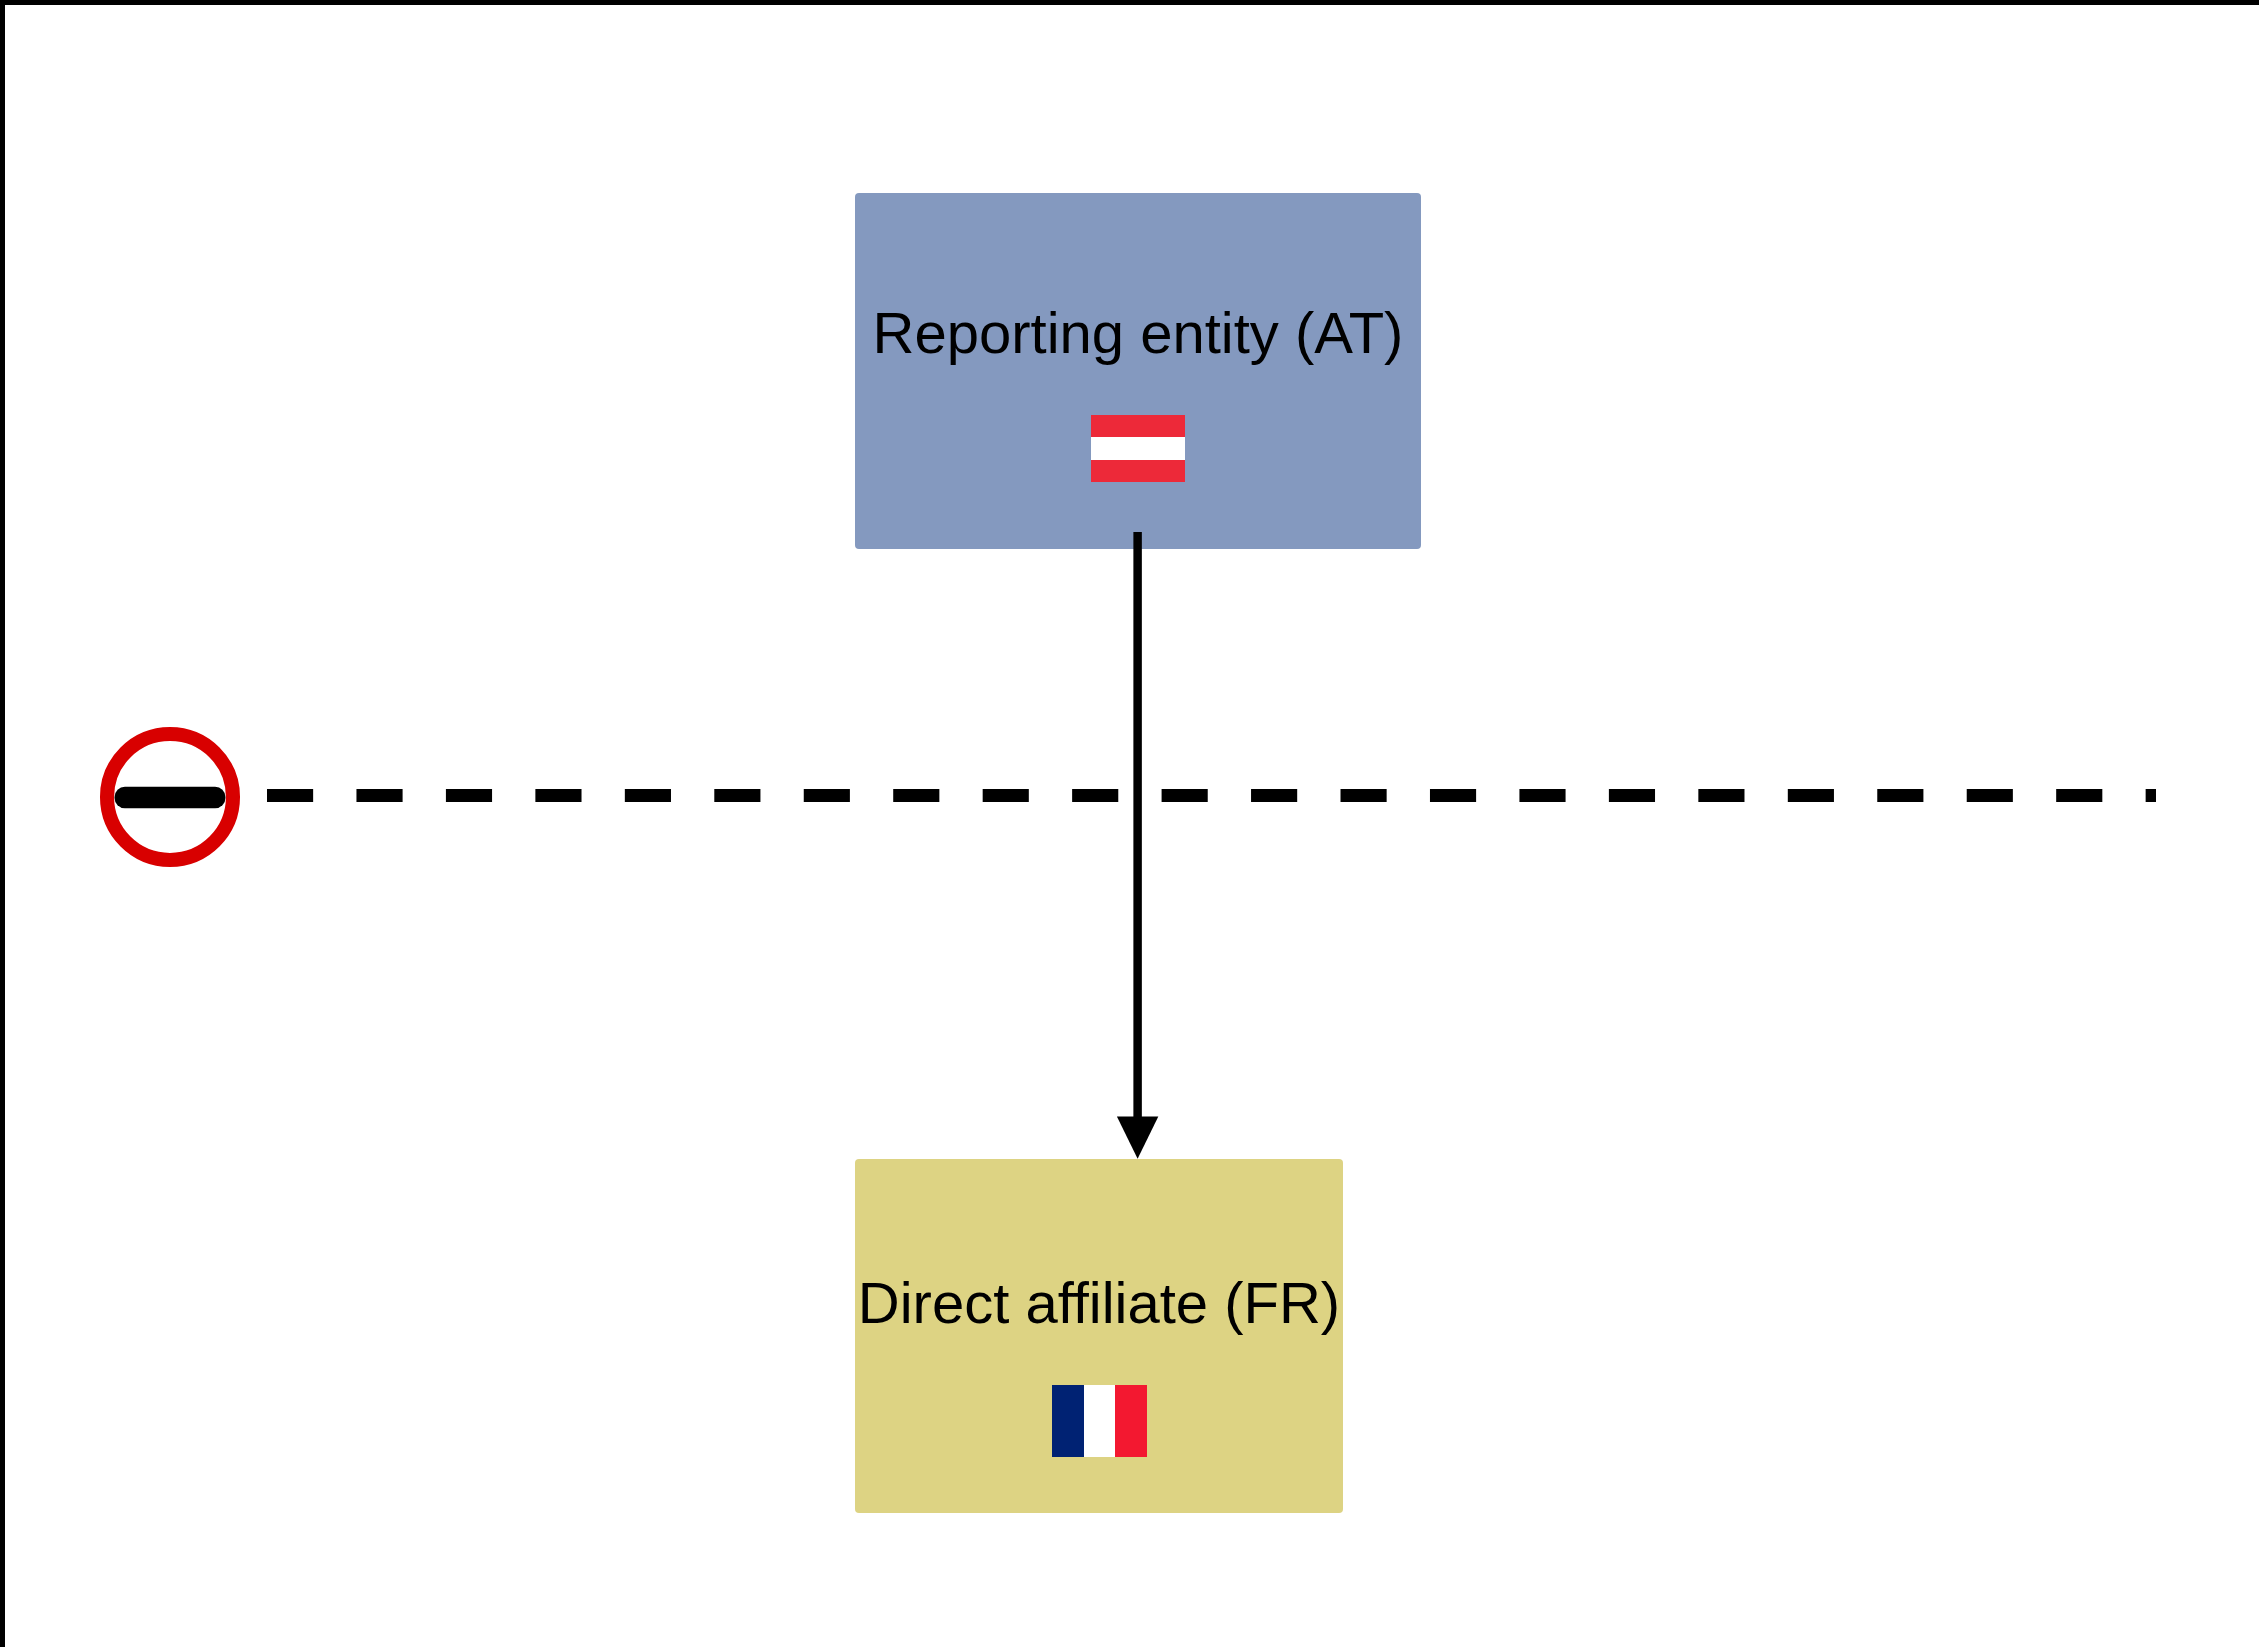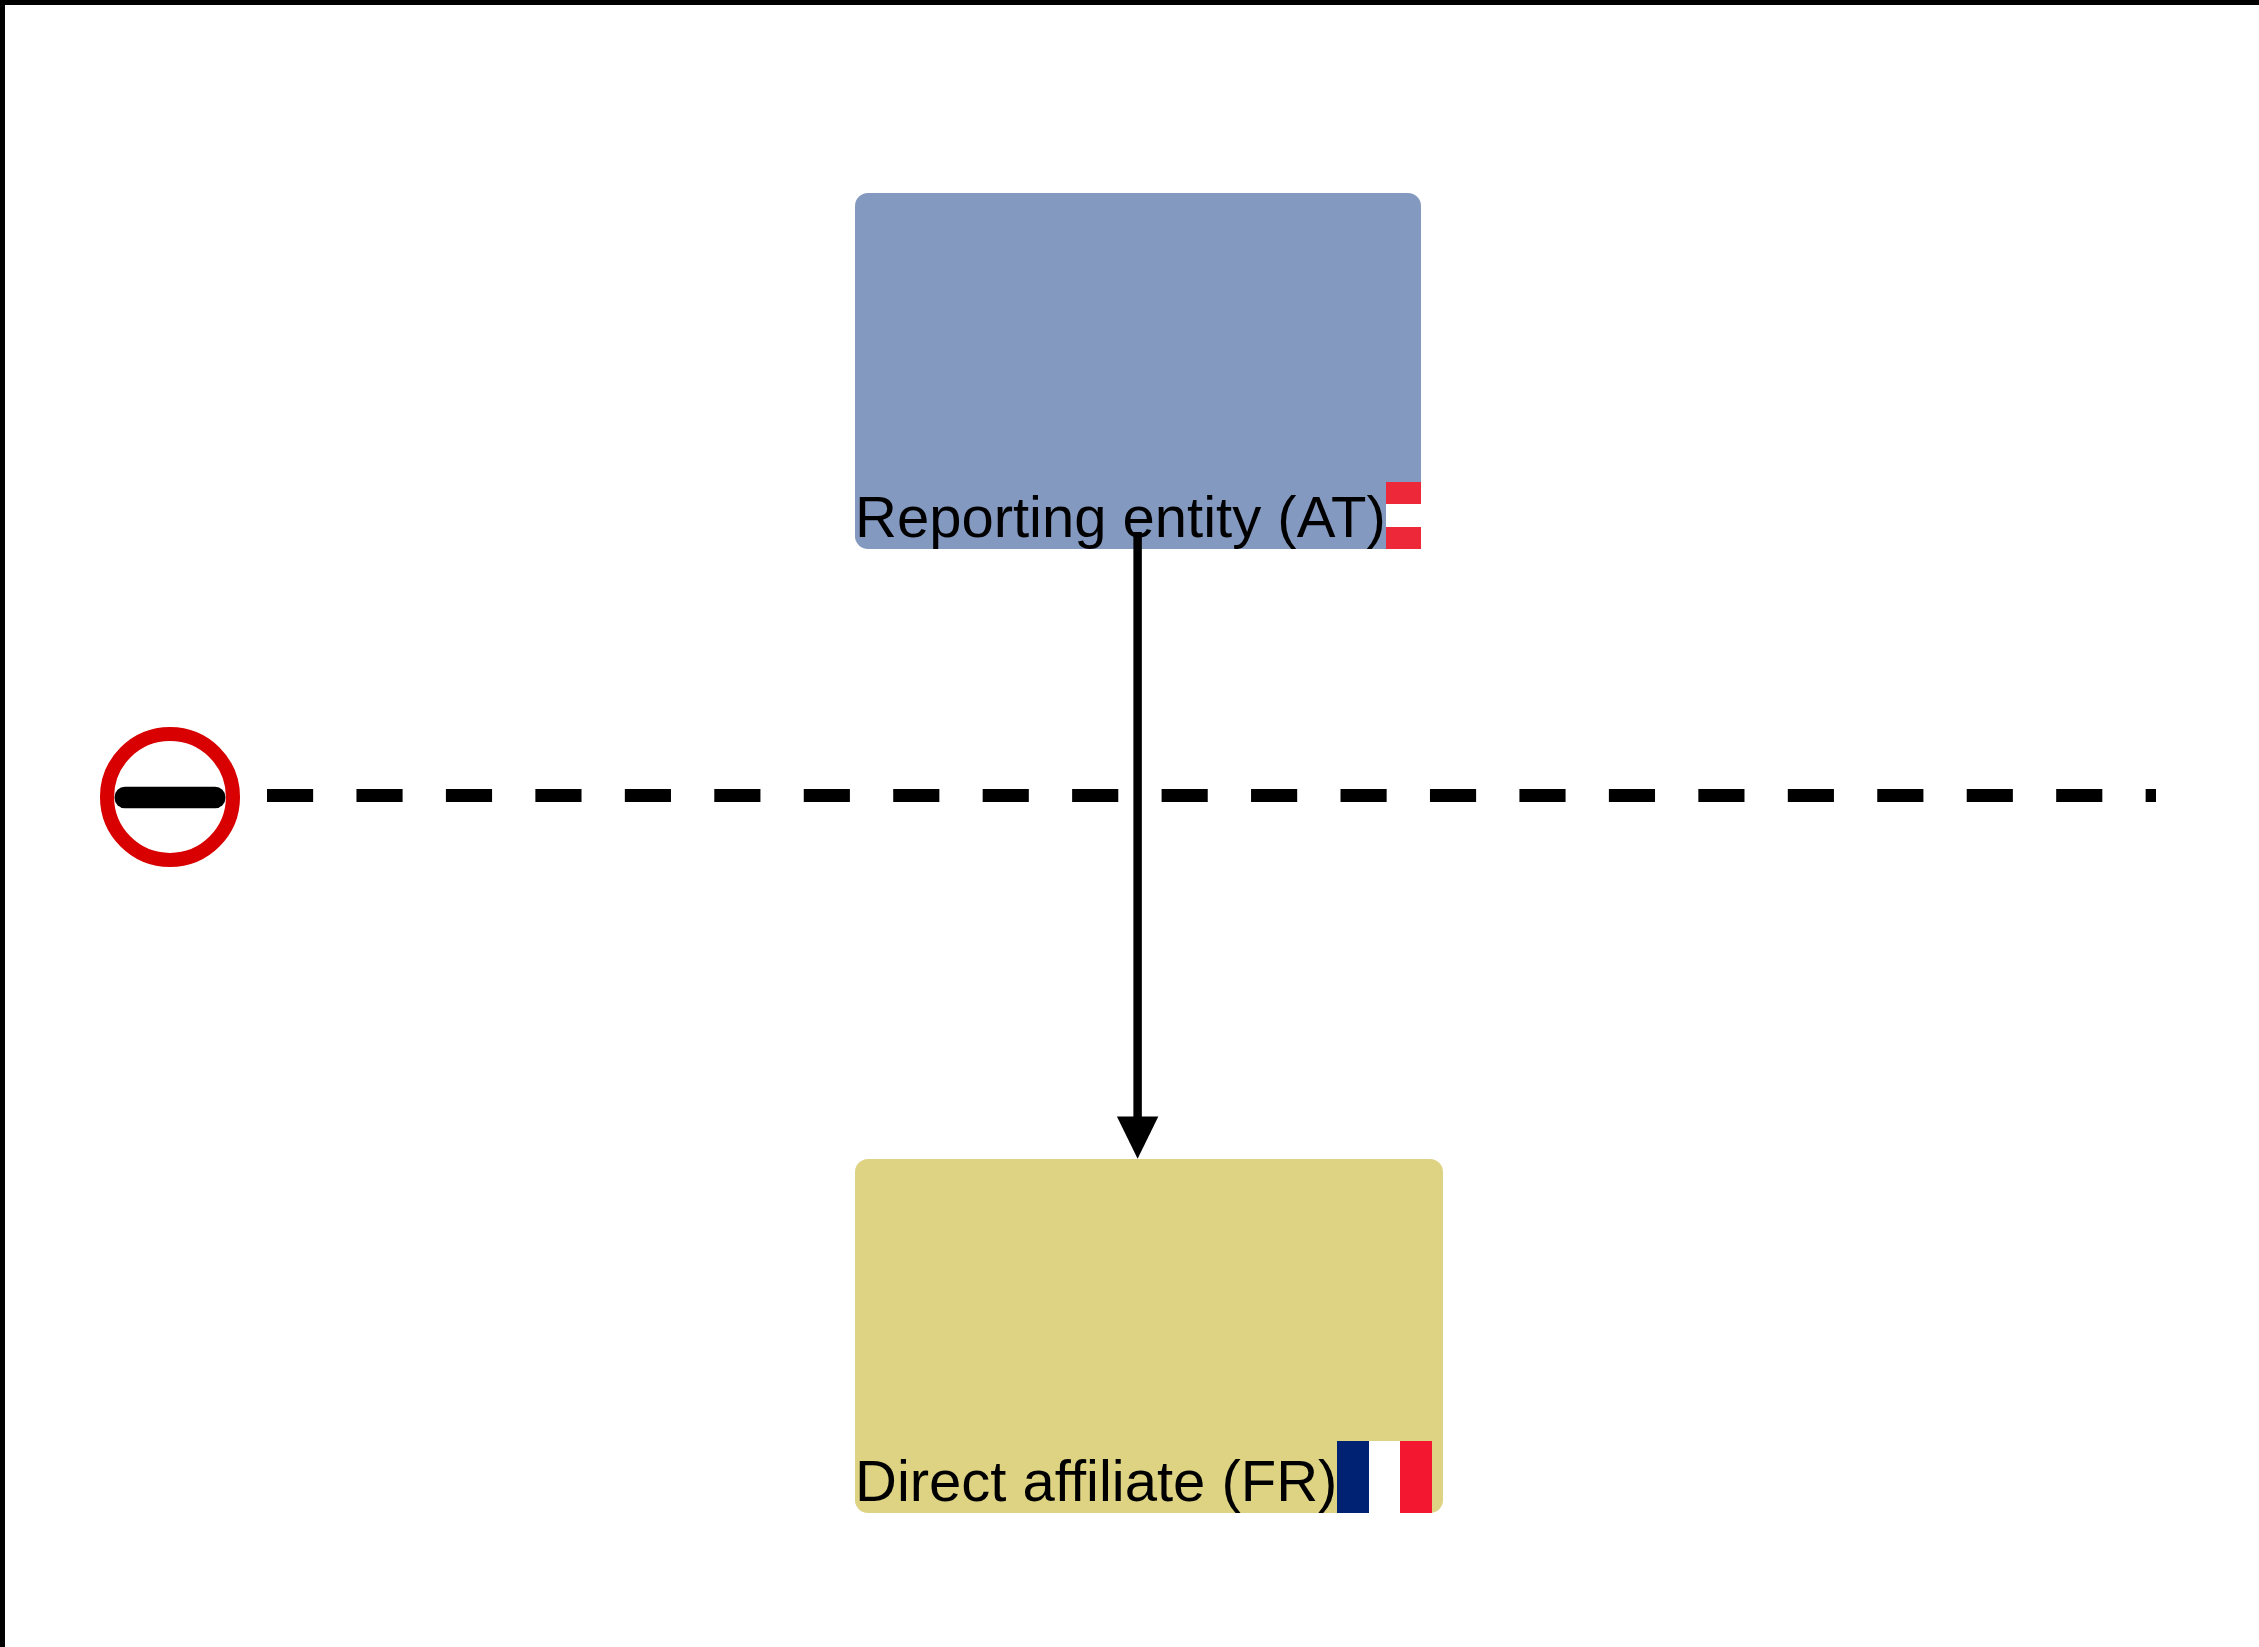--- a/index.html
+++ b/index.html
@@ -18,24 +18,25 @@
     background: #ffffff;
     overflow: hidden;
     border-left: 5.6px solid #000000;
     border-top: 5.6px solid #000000;
     box-sizing: border-box;
   }
 
   
   .entity-box {
     position: absolute;
-    border-radius: 13px;
+    border-radius: 4px;
     box-sizing: border-box;
     display: flex;
-    align-items: flex-end;
+    flex-direction: column;
+    align-items: center;
   }
   .entity-label {
     font-size: 58px;
     line-height: 1.1;
     color: #000000;
     white-space: nowrap;
     text-align: center;
   }
   .flag {
     display: block;
@@ -48,21 +49,21 @@
     width: 566px;
     height: 356px;
     background: #8499bf;
   }
   #box-reporting-entity .entity-label { margin-top: 108px; }
   #box-reporting-entity .flag { margin-top: 50px; }
 
   #box-direct-affiliate {
     left: 850px;
     top: 1154px;
-    width: 588px;
+    width: 488px;
     height: 354px;
     background: #ddd383;
   }
   #box-direct-affiliate .entity-label { margin-top: 112px; }
   #box-direct-affiliate .flag { margin-top: 50px; }
 
   
   .flag-at {
     width: 94px;
     height: 67px;

